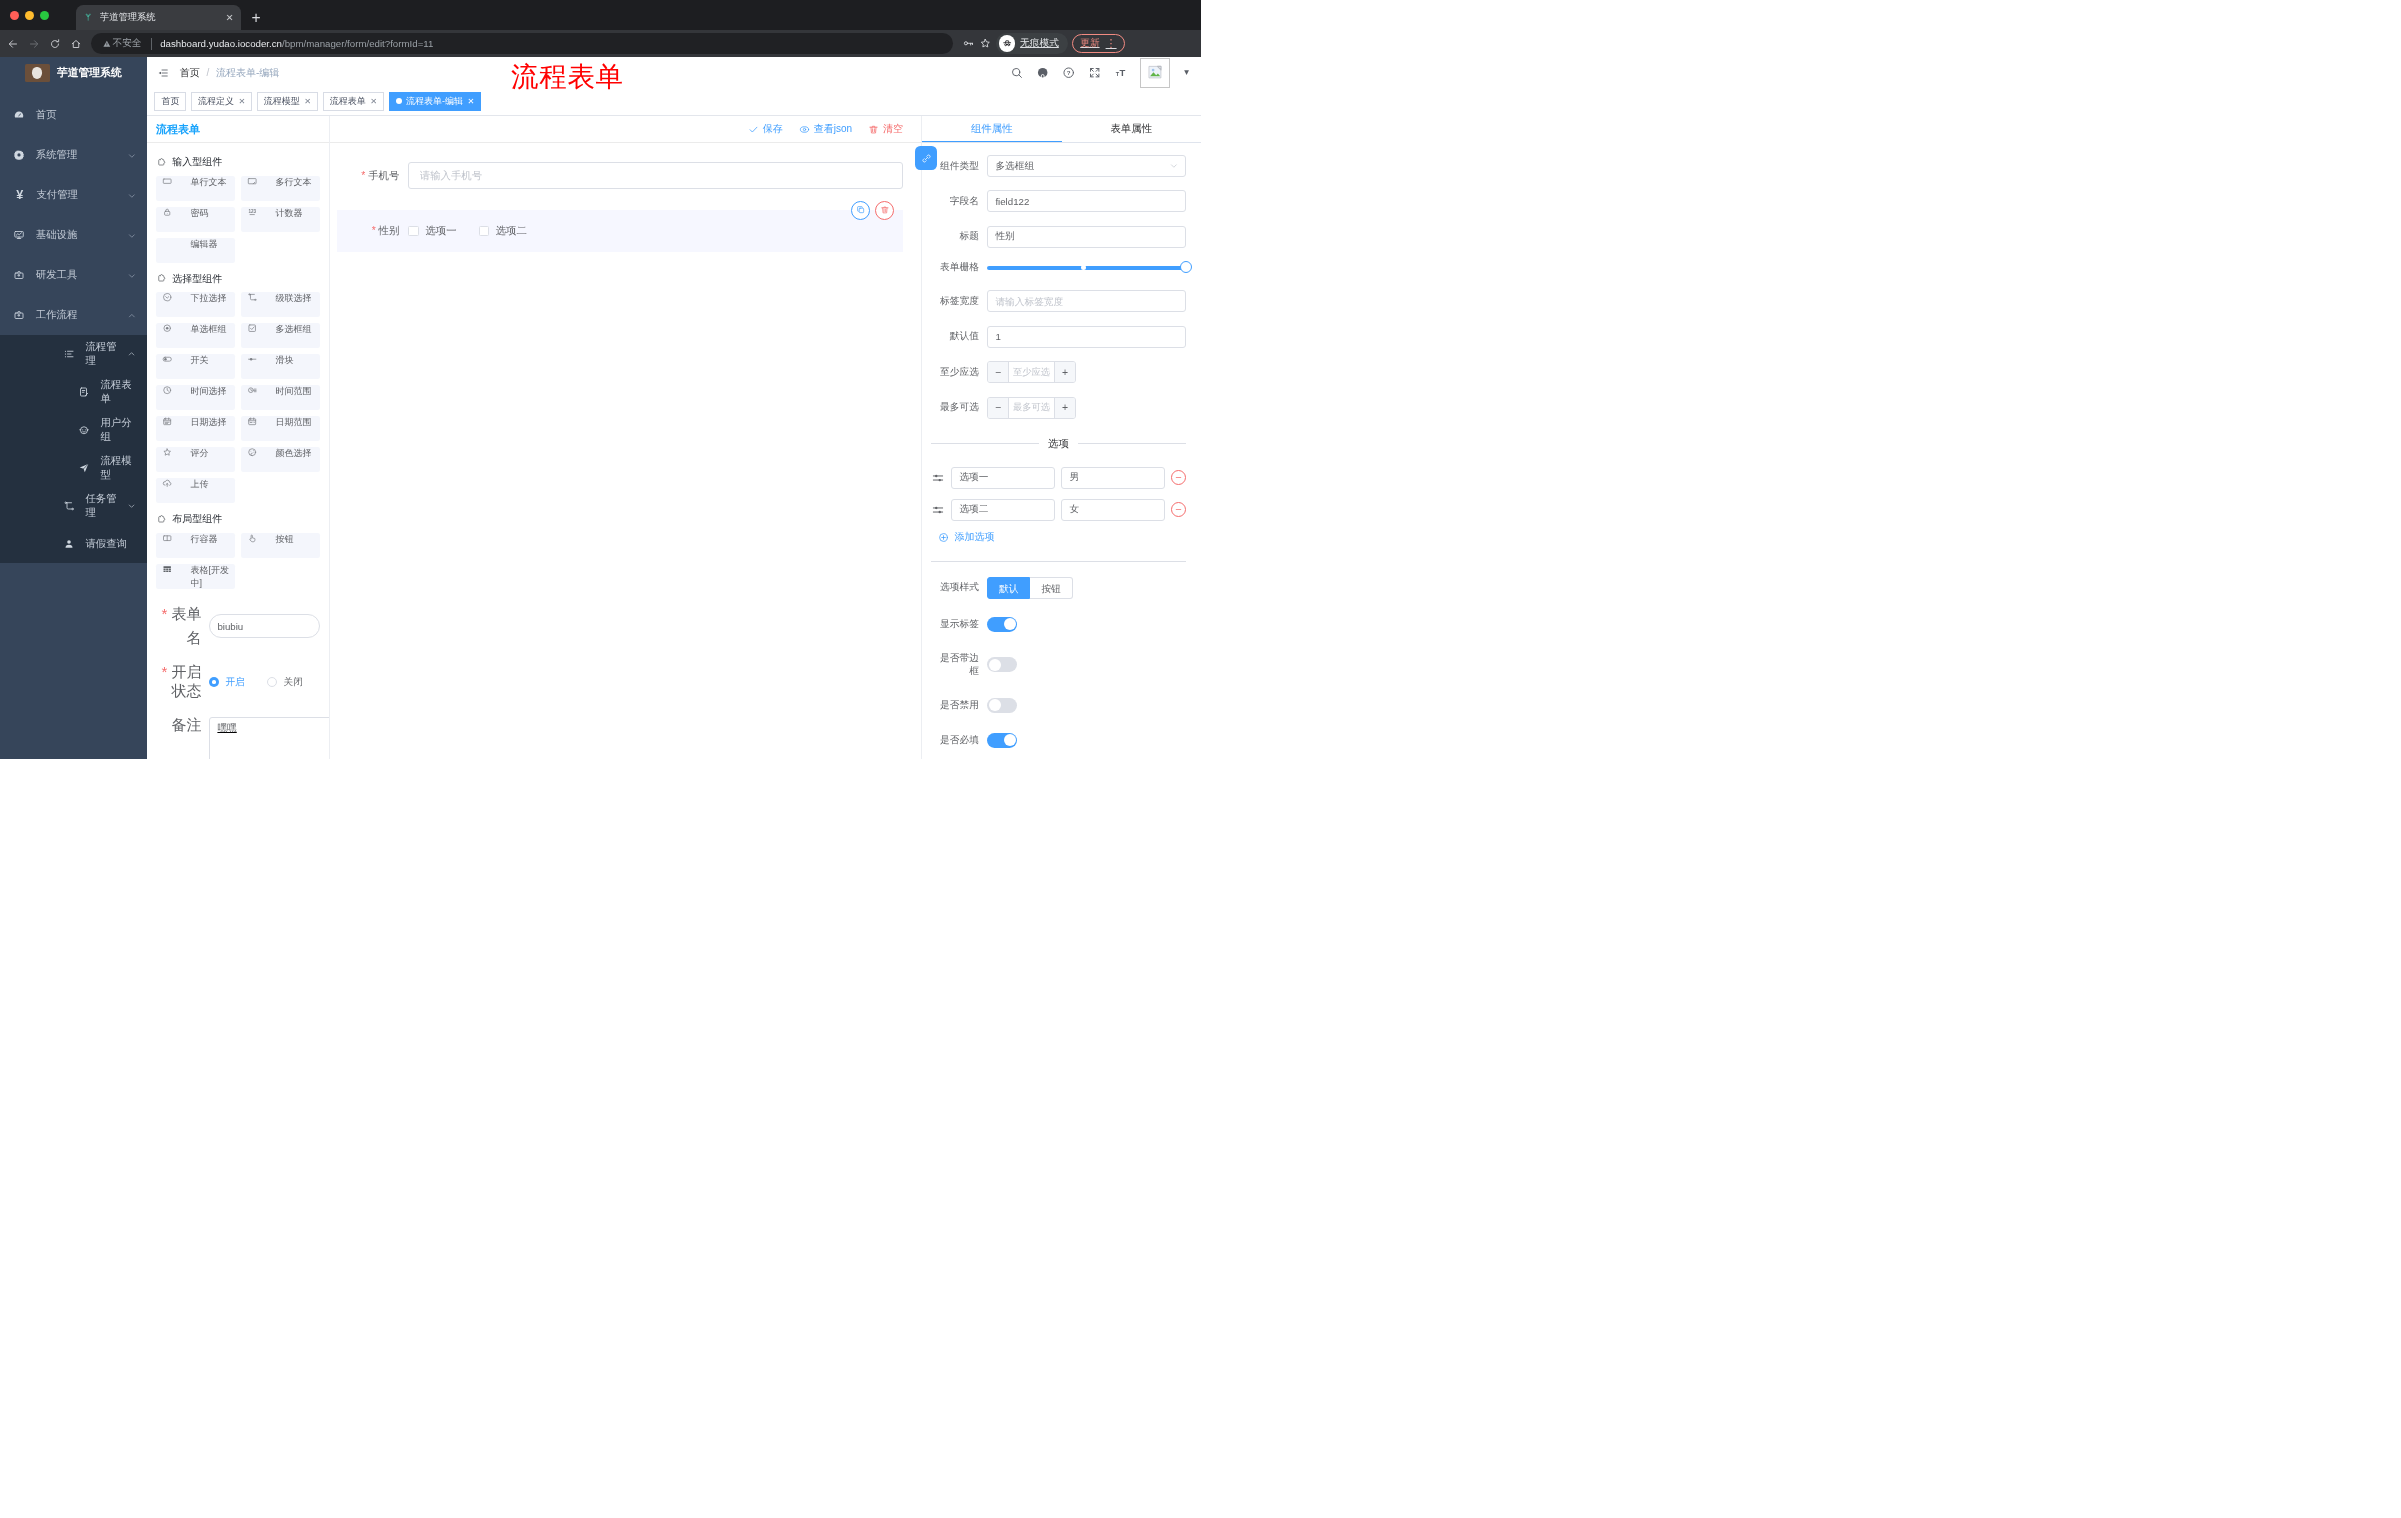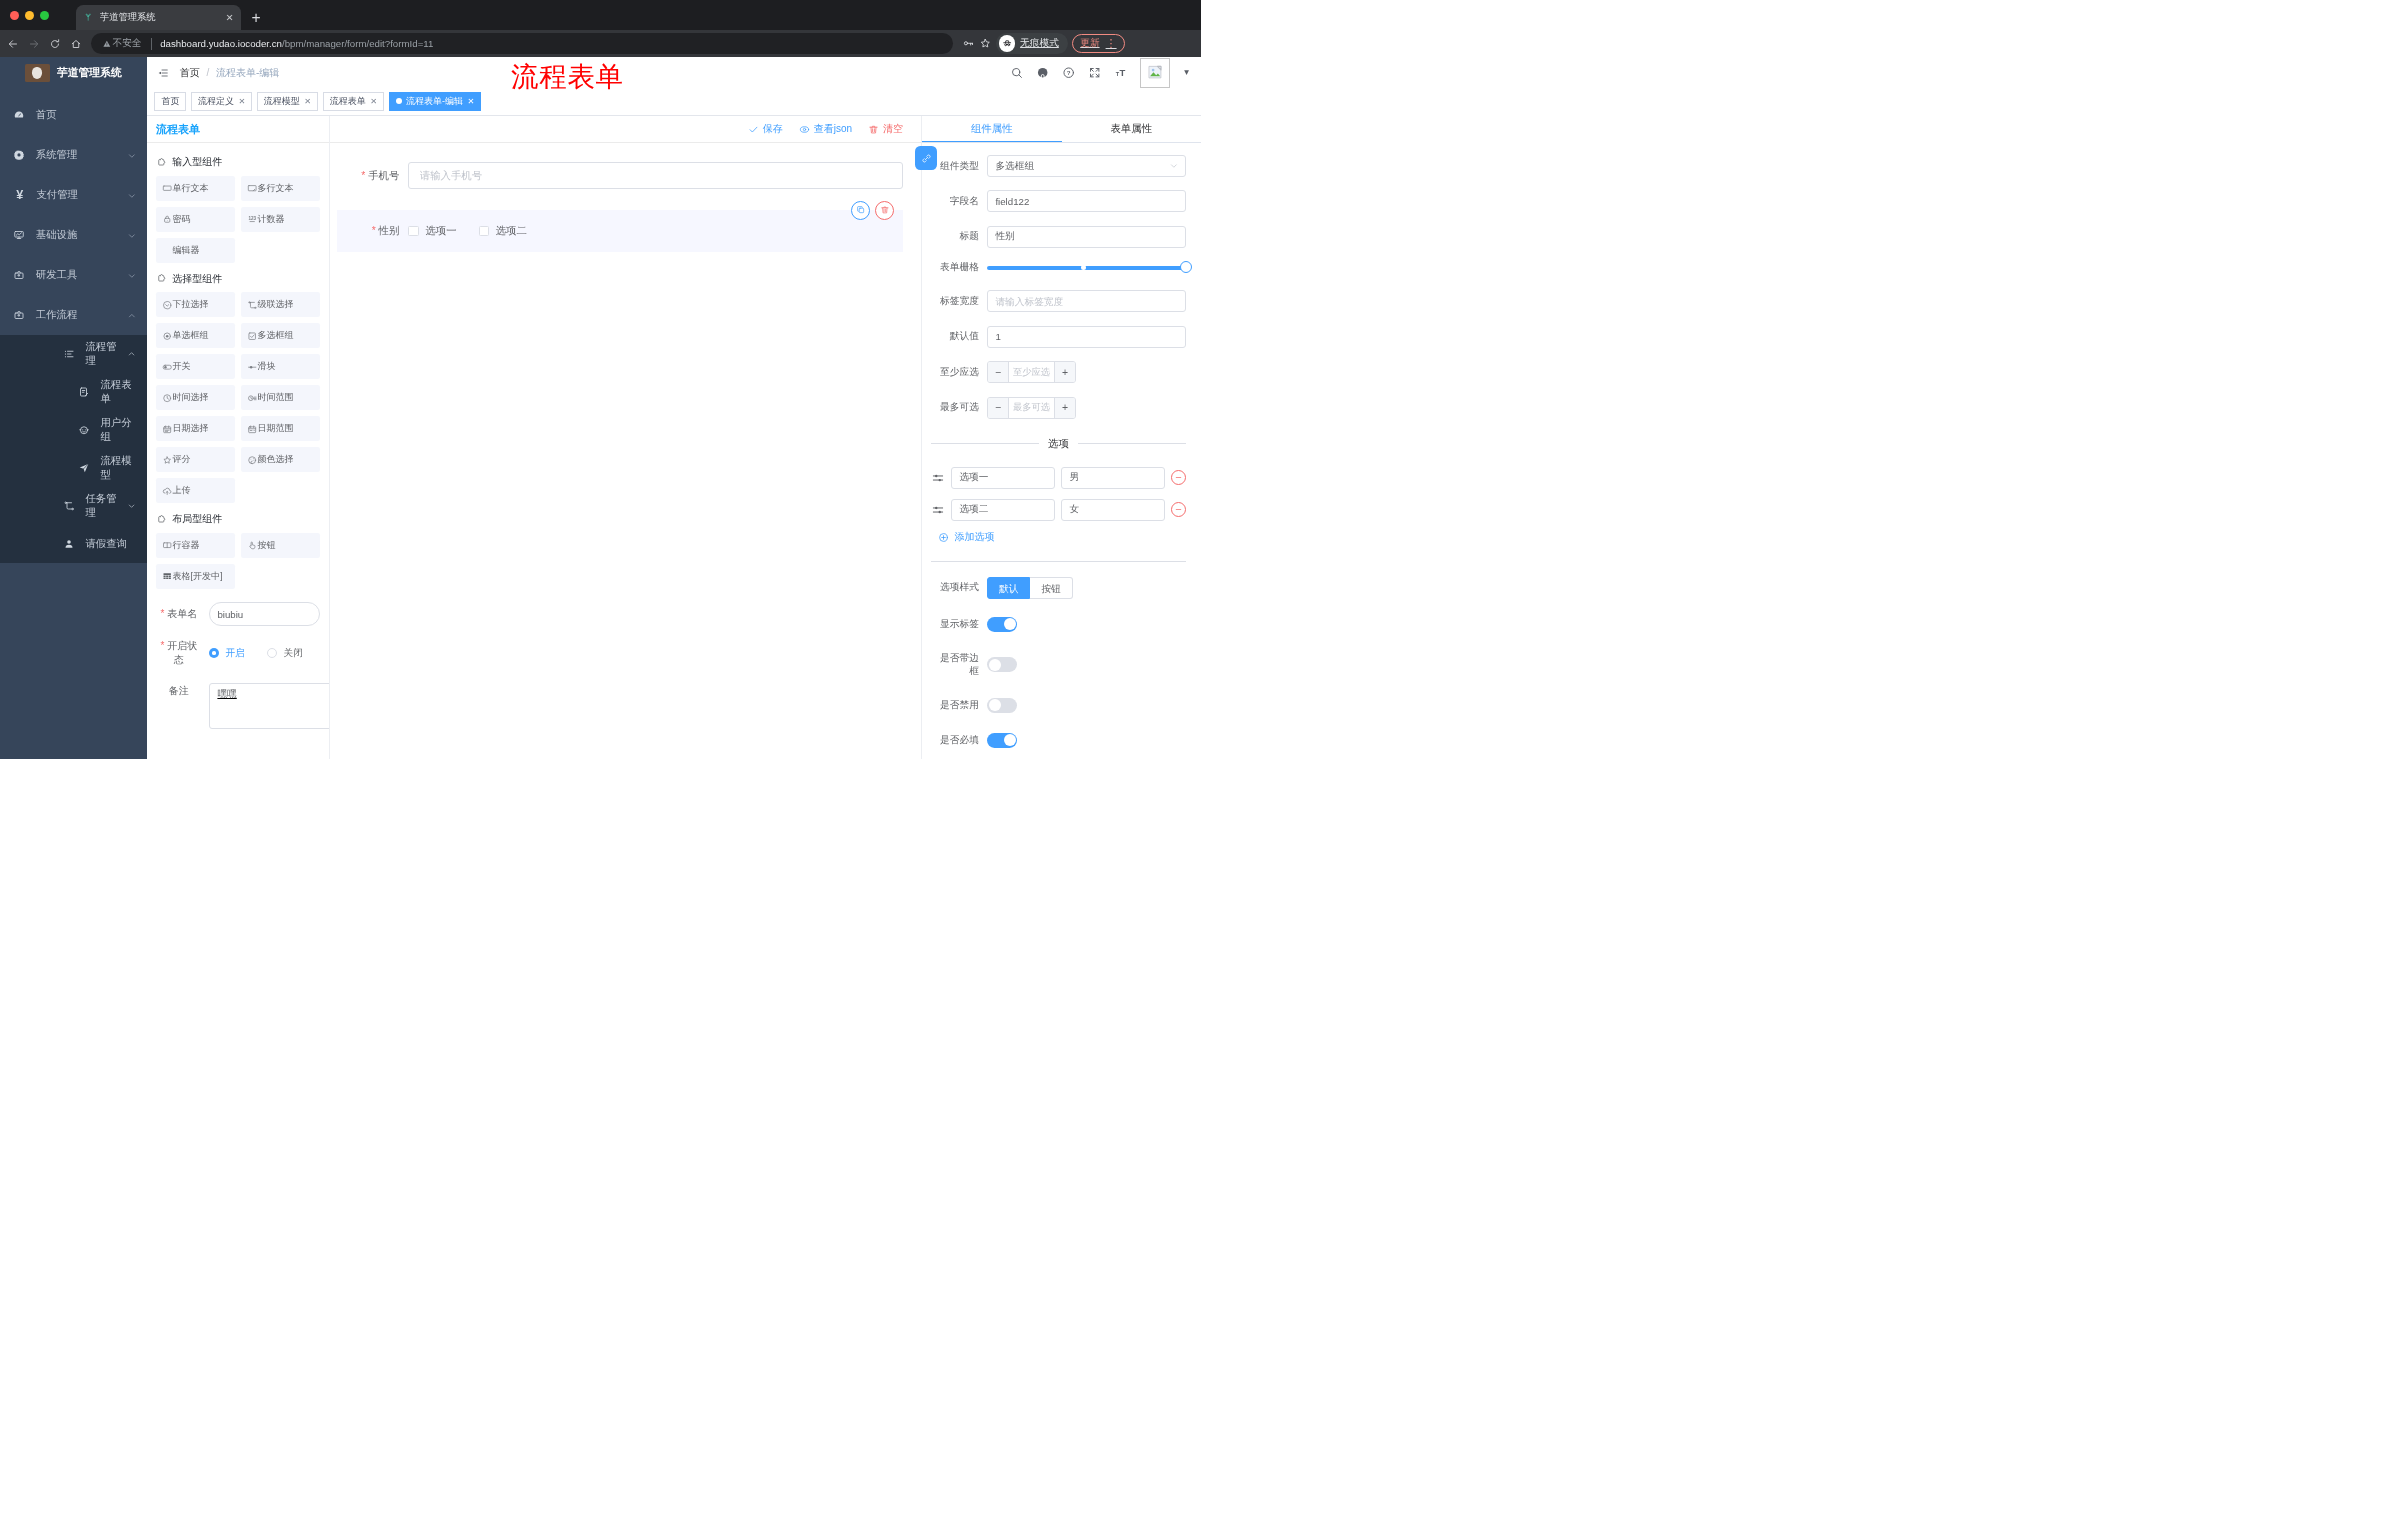--- a/index.html
+++ b/index.html
@@ -70,27 +70,27 @@
   .content { flex:1; display:flex; min-height:0; background:#fff; }
 
   
   .palette { width:183px; border-right:0.7px solid #eceef2; display:flex; flex-direction:column; flex-shrink:0; }
   .panel-head { height:27px; border-bottom:0.7px solid #ebebeb; display:flex; align-items:center; padding:0 9px; flex-shrink:0; }
   .pal-title { color:#18a3fc; font-size:11px; font-weight:bold; }
   .pal-body { flex:1; overflow:hidden; padding:3px 9px 0 9px; }
   .sec-title { display:flex; align-items:center; gap:5.2px; font-size:10px; color:#2b2f36; margin:9px 0 6.7px 0; }
   .sec-title svg.i { width:11px; height:11px; color:#66696e; }
   .chipgrid { display:grid; grid-template-columns:1fr 1fr; gap:6px; }
-  .chip { height:25px; background:#f4f6fc; border-radius:2.2px; display:flex; align-items:center; gap:0; padding:0 6px; font-size:9px; color:#606266; cursor:move; }
+  .chip { height:25px; background:#f4f6fc; border-radius:2.2px; display:flex; align-items:flex-start; gap:18px; padding:0 6px; font-size:9px; color:#606266; cursor:move; }
   .chip svg.i { width:10.4px; height:10.4px; color:#7d8086; flex-shrink:0; }
   .chip .noicon { width:10.4px; flex-shrink:0; }
   .pal-form { margin-top:13.4px; }
   .frow { display:flex; margin-bottom:12.6px; align-items:center; }
   .frow.top { align-items:flex-start; }
-  .flabel { width:53px; text-align:center; padding-right:7.4px; font-size:10px; color:#606266; flex-shrink:0; line-height:24px; }
+  .flabel { width:53px; text-align:right; padding-right:7.4px; font-size:15px; color:#606266; flex-shrink:0; line-height:24px; }
   .req:before { content:"* "; color:#f56c6c; }
   .tinput { flex:1; height:24px; border:0.7px solid #dcdfe6; border-radius:12px; padding:0 7.4px; font-size:9.7px; color:#606266; background:#fff; outline:none; font-family:inherit; min-width:0; }
   .tarea { flex:1; height:46px; border:0.7px solid #dcdfe6; border-radius:3px; padding:4.5px 7.4px; font-size:9.7px; color:#606266; resize:none; outline:none; font-family:inherit; position:relative;
            background:linear-gradient(135deg, transparent 0 0); }
   .ta-wrap { position:relative; flex:1; display:flex;text-decoration:underline; }
   .ta-wrap:after { content:""; position:absolute; right:2.2px; bottom:2.2px; width:6px; height:6px;
       background:repeating-linear-gradient(135deg,#c0c4cc 0 0.7px,transparent 0.7px 3px); }
   .radio-row { display:flex; align-items:center; gap:6px; font-size:9.7px; }
   .rdot { width:10.4px; height:10.4px; border-radius:50%; flex-shrink:0; }
   .rdot.on { background:#409eff; position:relative; }

